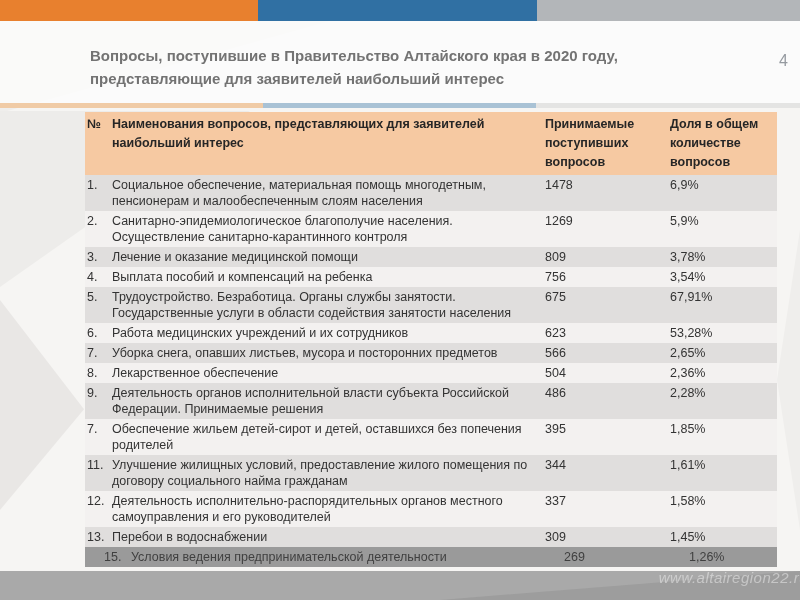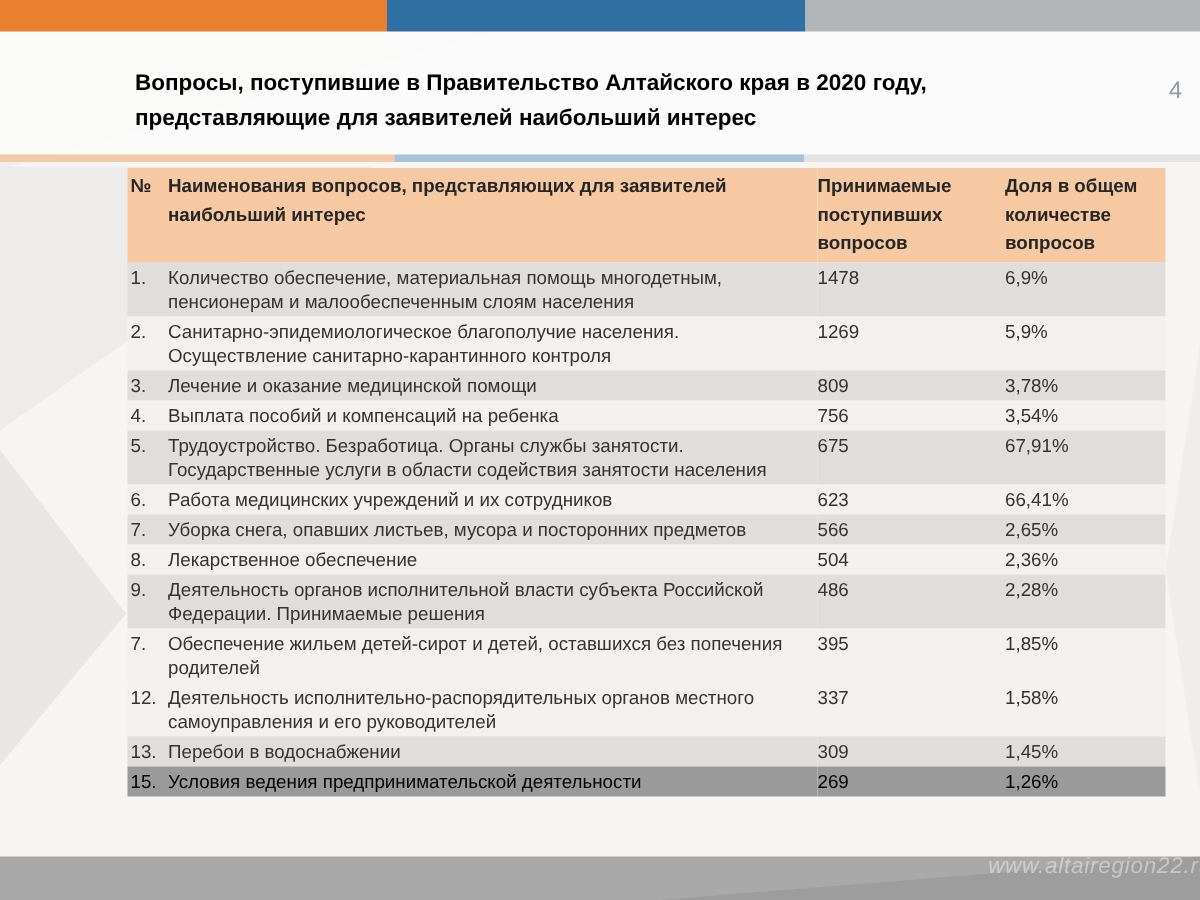--- a/index.html
+++ b/index.html
@@ -23,21 +23,21 @@
   .top-bar .seg { position:absolute; top:0; height:21px; }
   .seg-orange { left:0;    width:258px; background:var(--accent-orange,#e8802e); }
   .seg-blue   { left:258px; width:279px; background:var(--accent-blue,#3070a3); }
   .seg-gray   { left:537px; width:263px; background:var(--accent-gray,#b3b6b9); }
 
   
   .title-band { position:absolute; top:21px; left:0; width:800px; height:82px;
                 background:rgba(253,253,252,0.8); z-index:1; }
   .slide-title {
     position:absolute; top:44px; left:90px; width:640px; z-index:3;
-    font-size:15px; line-height:23px; font-weight:600; color:#000000;
+    font-size:15px; line-height:23px; font-weight:600; color:#737373;
   }
   .page-number {
     position:absolute; top:52px; right:12px; z-index:3;
     font-size:16px; color:#959aa0;
   }
 
   
   .divider { position:absolute; top:103px; left:0; width:800px; height:5px; z-index:2; }
   .divider .seg { position:absolute; top:0; height:5px; }
   .dseg-peach { left:0;    width:263px; background:#f0cba6; }
@@ -74,21 +74,21 @@
   .col-num   { width:27px; }
   .col-topic { width:433px; }
   .col-count { width:125px; }
   .col-share { width:107px; }
   th.col-num, td.col-num { padding-left:2px; }
   th.col-topic, td.col-topic { padding-left:0; padding-right:10px; }
   th.col-count, td.col-count { padding-left:0; }
   th.col-share, td.col-share { padding-left:0; }
   tr.stripe-gray  td { background:var(--stripe-gray,#e0dedd); }
   tr.stripe-light td { background:var(--stripe-light,#f3f1f0); }
-  tr.row-on-band  td { background:#9a9a9a; color:#000000; }
+  tr.row-on-band  td { background:#9a9a9a; color:#404040;padding-left:19px; }
 </style>
 </head>
 <body>
 
 <div class="poly poly-a"></div>
 <div class="poly poly-b"></div>
 <div class="poly poly-c"></div>
 <div class="poly poly-d"></div>
 
 <div class="top-bar">
@@ -123,21 +123,21 @@
     <tr>
       <th class="col-num">№</th>
       <th class="col-topic">Наименования вопросов, представляющих для заявителей наибольший интерес</th>
       <th class="col-count">Принимаемые поступивших вопросов</th>
       <th class="col-share">Доля в общем количестве вопросов</th>
     </tr>
   </thead>
   <tbody>
       <tr class="stripe-gray">
         <td class="col-num">1.</td>
-        <td class="col-topic">Количество обеспечение, материальная помощь многодетным, пенсионерам и малообеспеченным слоям населения</td>
+        <td class="col-topic">Социальное обеспечение, материальная помощь многодетным, пенсионерам и малообеспеченным слоям населения</td>
         <td class="col-count">1478</td>
         <td class="col-share">6,9%</td>
       </tr>
       <tr class="stripe-light">
         <td class="col-num">2.</td>
         <td class="col-topic">Санитарно-эпидемиологическое благополучие населения. Осуществление санитарно-карантинного контроля</td>
         <td class="col-count">1269</td>
         <td class="col-share">5,9%</td>
       </tr>
       <tr class="stripe-gray">
@@ -155,21 +155,21 @@
       <tr class="stripe-gray">
         <td class="col-num">5.</td>
         <td class="col-topic">Трудоустройство. Безработица. Органы службы занятости. Государственные услуги в области содействия занятости населения</td>
         <td class="col-count">675</td>
         <td class="col-share">67,91%</td>
       </tr>
       <tr class="stripe-light">
         <td class="col-num">6.</td>
         <td class="col-topic">Работа медицинских учреждений и их сотрудников</td>
         <td class="col-count">623</td>
-        <td class="col-share">66,41%</td>
+        <td class="col-share">53,28%</td>
       </tr>
       <tr class="stripe-gray">
         <td class="col-num">7.</td>
         <td class="col-topic">Уборка снега, опавших листьев, мусора и посторонних предметов</td>
         <td class="col-count">566</td>
         <td class="col-share">2,65%</td>
       </tr>
       <tr class="stripe-light">
         <td class="col-num">8.</td>
         <td class="col-topic">Лекарственное обеспечение</td>
@@ -180,20 +180,26 @@
         <td class="col-num">9.</td>
         <td class="col-topic">Деятельность органов исполнительной власти субъекта Российской Федерации. Принимаемые решения</td>
         <td class="col-count">486</td>
         <td class="col-share">2,28%</td>
       </tr>
       <tr class="stripe-light">
         <td class="col-num">7.</td>
         <td class="col-topic">Обеспечение жильем детей-сирот и детей, оставшихся без попечения родителей</td>
         <td class="col-count">395</td>
         <td class="col-share">1,85%</td>
+      </tr>
+      <tr class="stripe-gray">
+        <td class="col-num">11.</td>
+        <td class="col-topic">Улучшение жилищных условий, предоставление жилого помещения по договору социального найма гражданам</td>
+        <td class="col-count">344</td>
+        <td class="col-share">1,61%</td>
       </tr>
       <tr class="stripe-light">
         <td class="col-num">12.</td>
         <td class="col-topic">Деятельность исполнительно-распорядительных органов местного самоуправления и его руководителей</td>
         <td class="col-count">337</td>
         <td class="col-share">1,58%</td>
       </tr>
       <tr class="stripe-gray">
         <td class="col-num">13.</td>
         <td class="col-topic">Перебои в водоснабжении</td>

